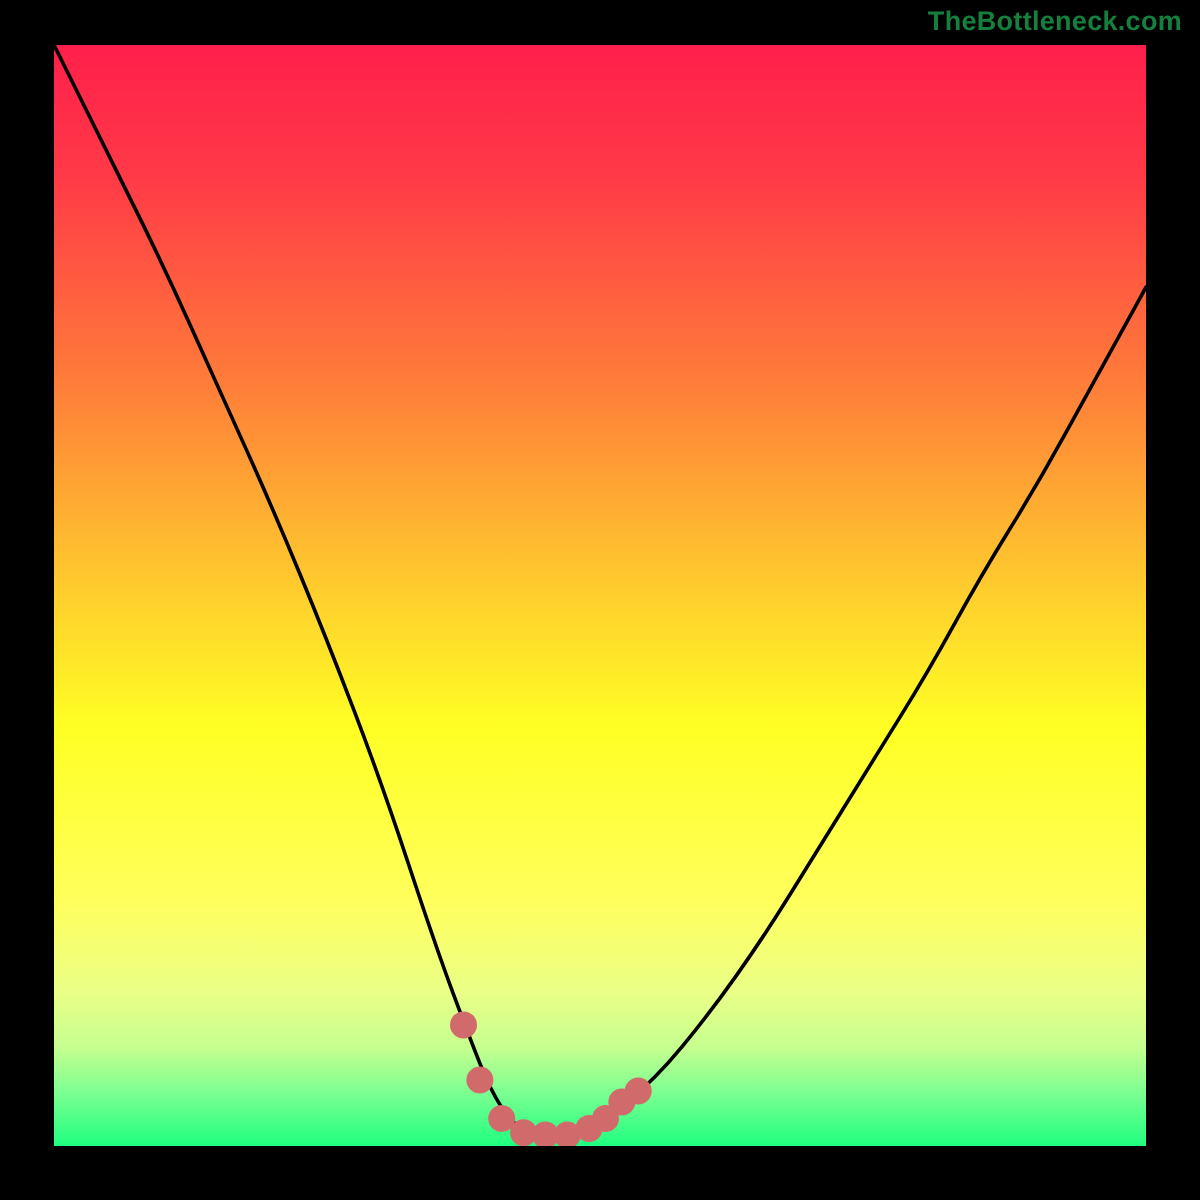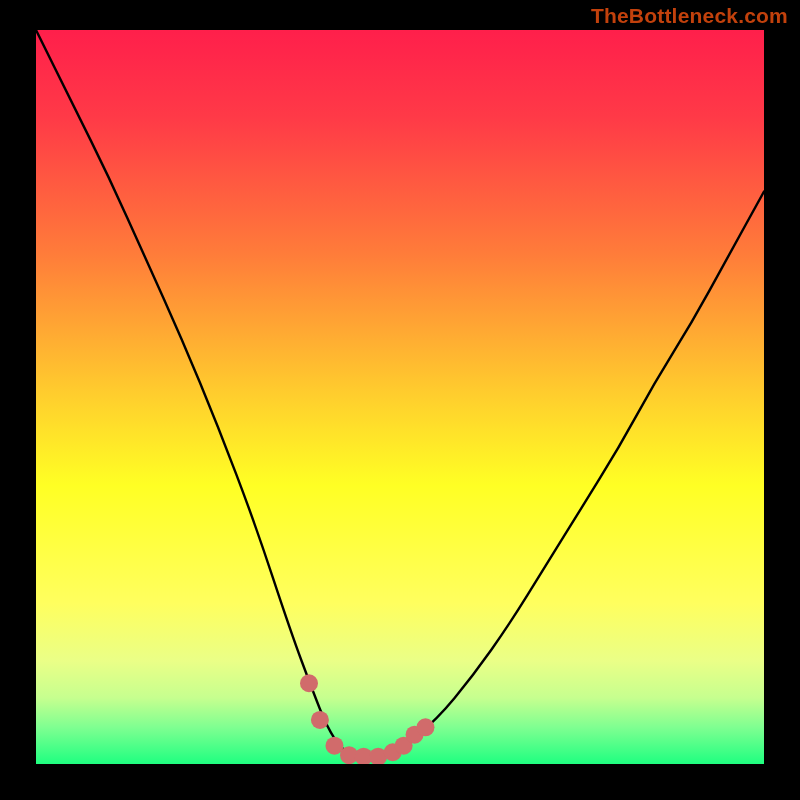--- a/index.html
+++ b/index.html
@@ -13,23 +13,23 @@
   .container {
     position: relative;
     width: 800px;
     height: 800px;
   }
   .attribution {
     position: absolute;
     top: 4px;
     right: 12px;
     font-family: Arial, Helvetica, sans-serif;
-    font-size: 21px;
+    font-size: 18px;
     font-weight: bold;
-    color: #c2410c;
+    color: #15803d;
     letter-spacing: 0.2px;
     z-index: 10;
   }
   .plot {
     position: absolute;
     left: 36px;
     top: 30px;
     width: 728px;
     height: 734px;
   }

